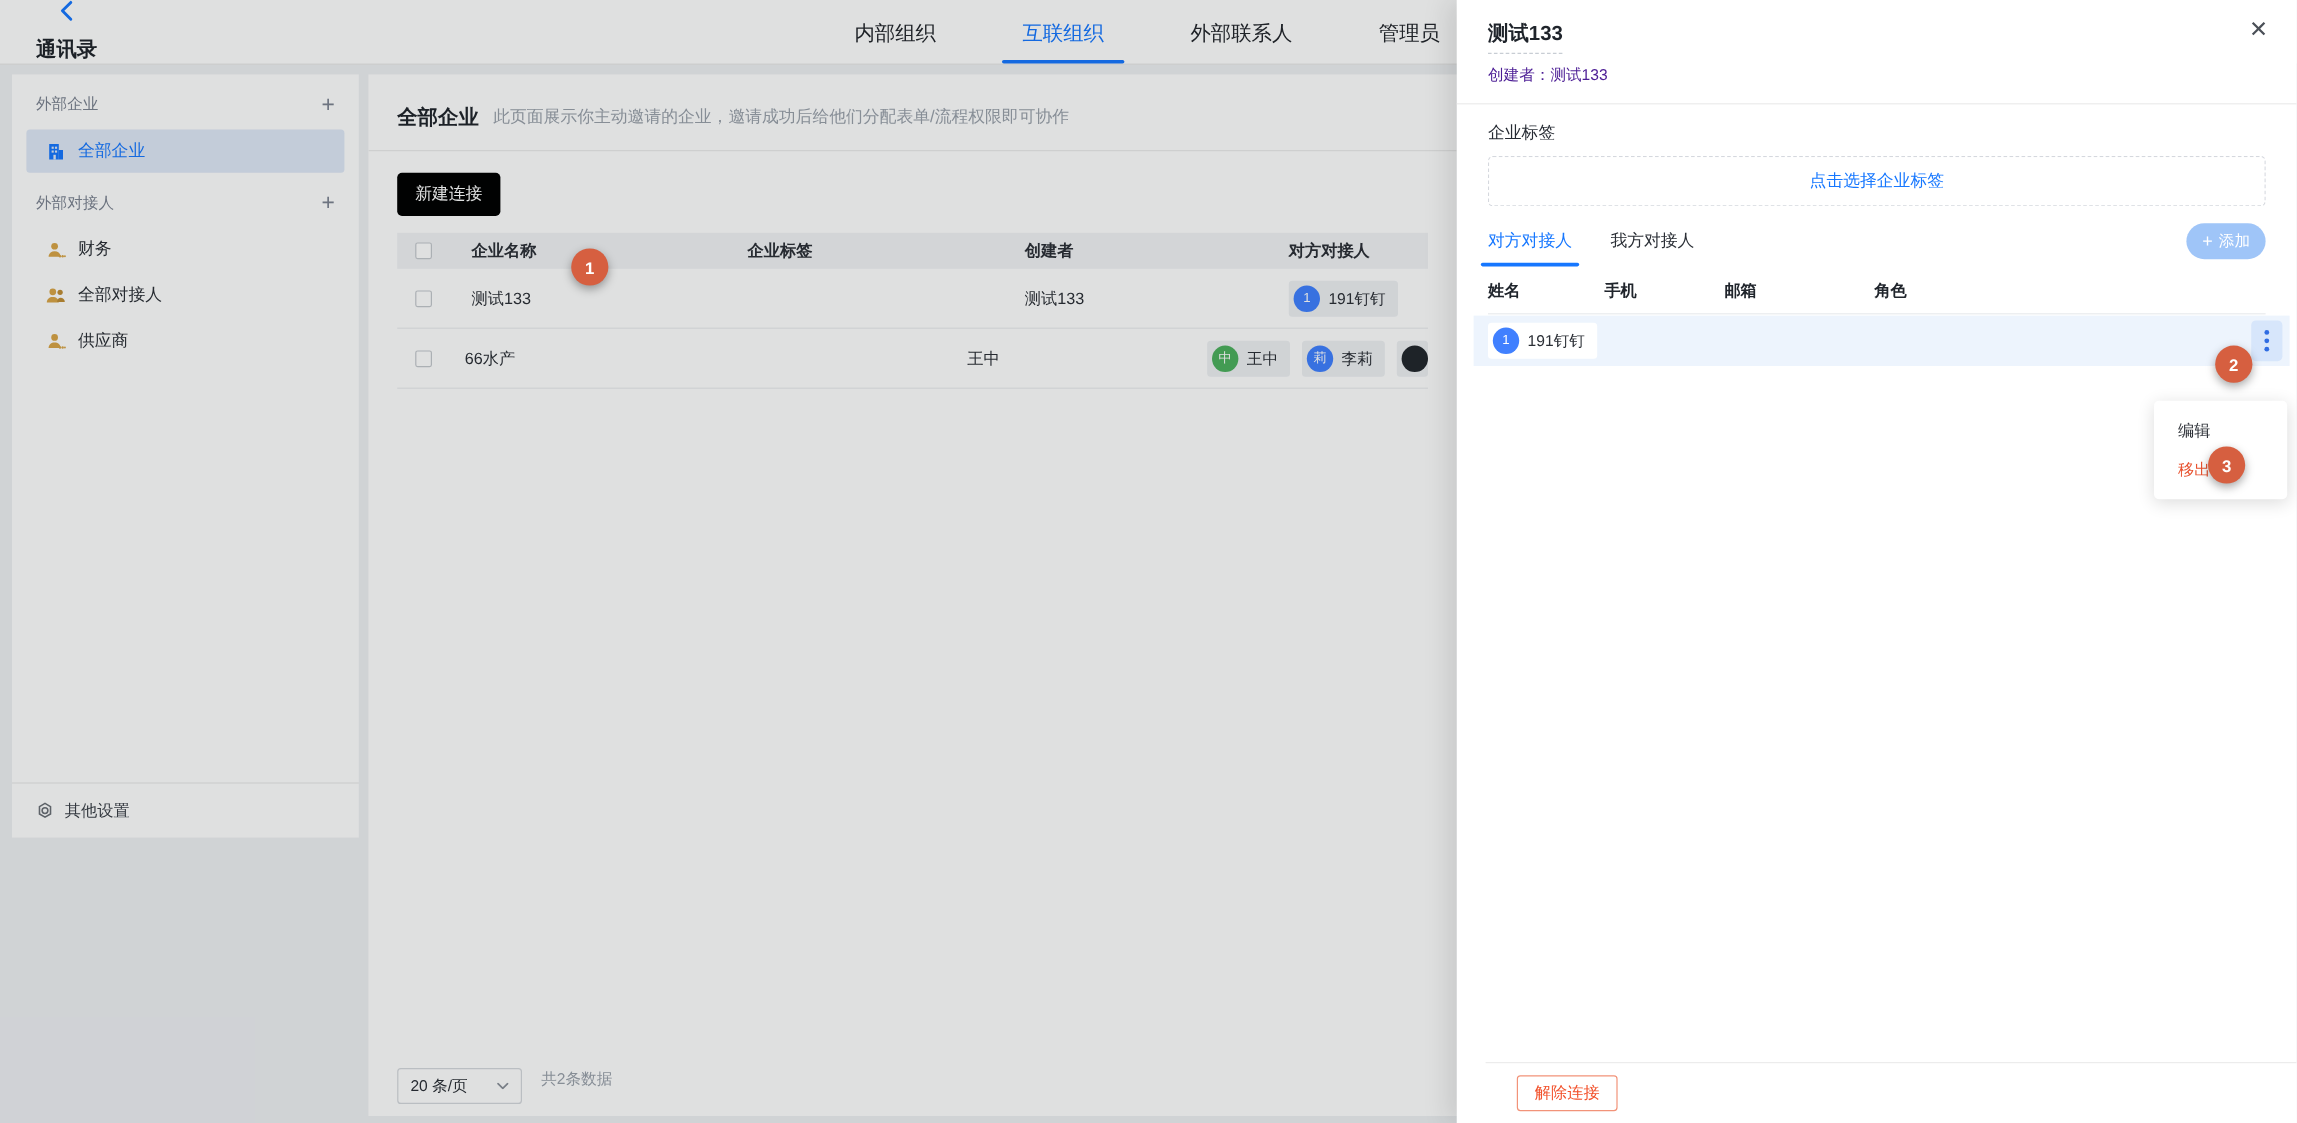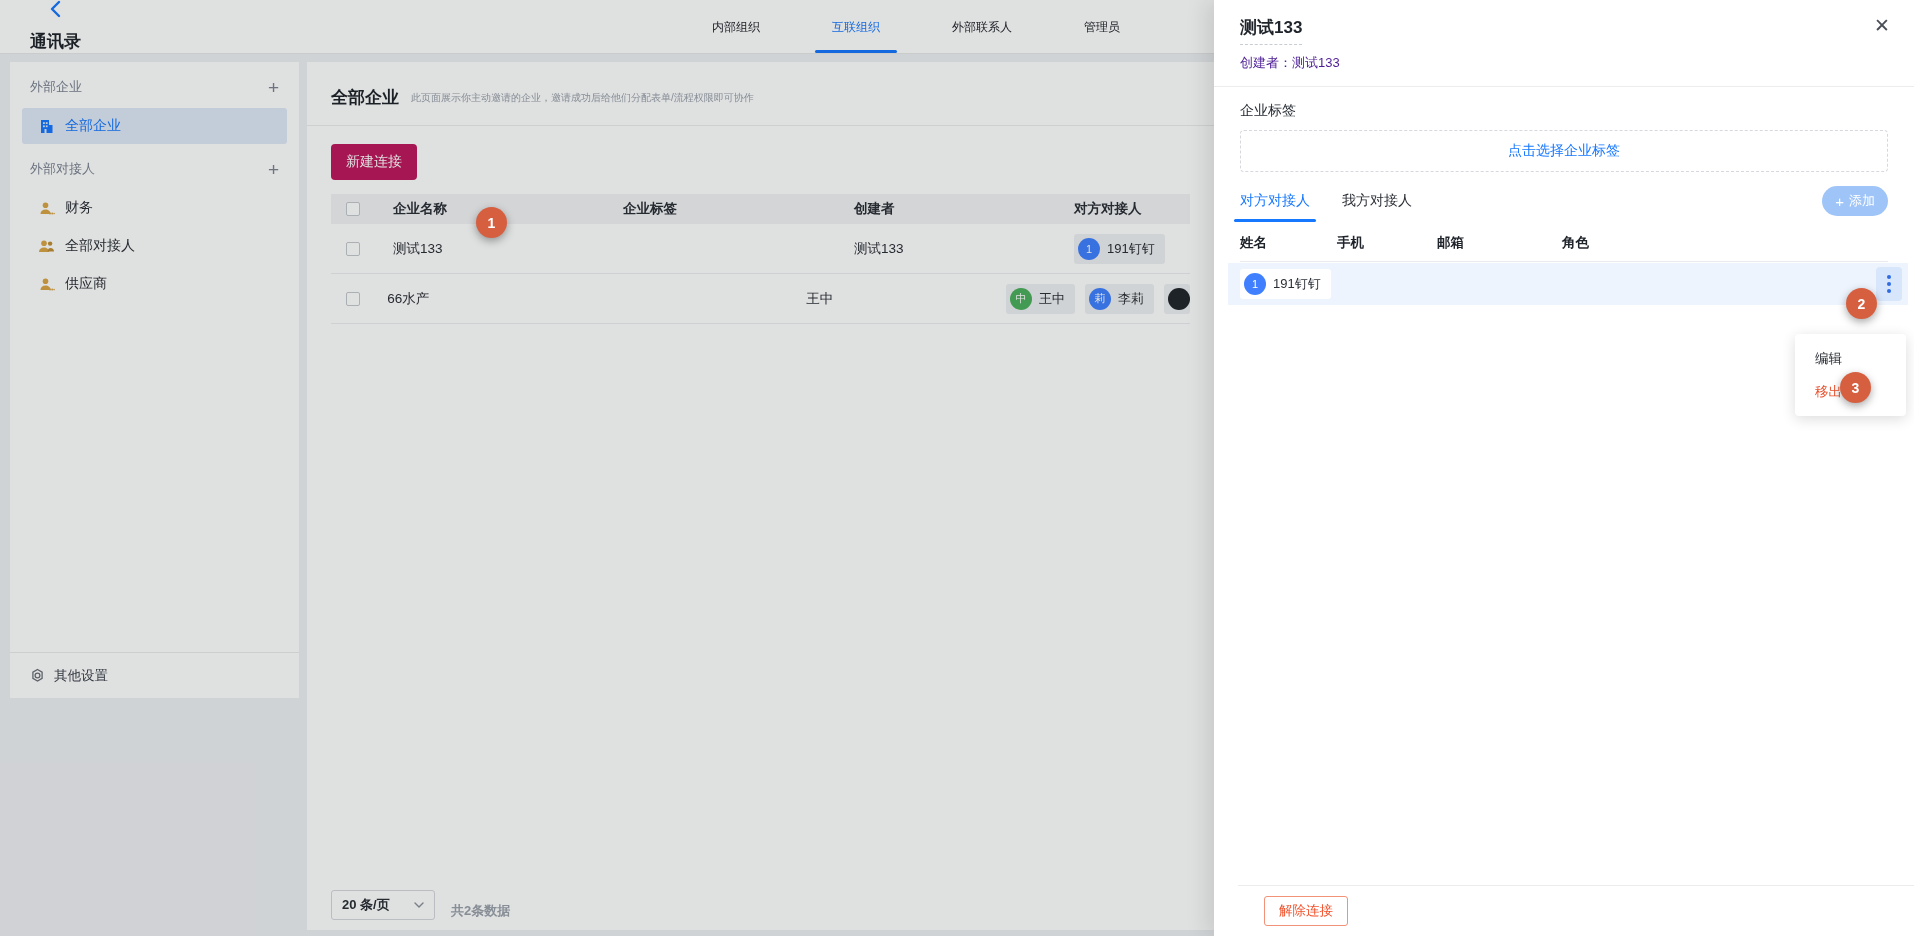--- a/index.html
+++ b/index.html
@@ -5,54 +5,54 @@
   * { margin:0; padding:0; box-sizing:border-box; }
   html,body { width:1914px; height:936px; overflow:hidden; }
   body { font-family:"Liberation Sans","DejaVu Sans",sans-serif; color:#2b2f36; }
   .screen { position:relative; width:1914px; height:936px; background:#eef0f3; overflow:hidden; }
 
   
   .app-header { position:absolute; left:0; top:0; width:1914px; height:54px; background:#fff; border-bottom:1px solid #e7e7e7; z-index:10; }
   .hdr-left { position:absolute; left:30px; top:0; height:54px; display:flex; align-items:center; gap:12px; cursor:pointer;flex-direction:column; }
   .hdr-title { font-size:17px; font-weight:bold; color:#1f242b; }
   .hdr-tabs { position:absolute; left:712px; top:0; height:54px; display:flex; gap:72px; }
-  .hdr-tab { height:54px; display:flex; align-items:center; position:relative; font-size:12px; color:#23262c; cursor:pointer; }
+  .hdr-tab { height:54px; display:flex; align-items:center; position:relative; font-size:17px; color:#23262c; cursor:pointer; }
   .hdr-tab.active { color:#1677ff; }
   .hdr-tab.active::after { content:""; position:absolute; left:-17px; right:-17px; bottom:1px; height:3px; border-radius:2px; background:#1677ff; }
 
   
   .sidebar { position:absolute; left:10px; top:62px; width:289px; height:636px; background:#fff; z-index:5; }
   .sb-group { display:flex; align-items:center; justify-content:space-between; padding:0 20px 0 20px; height:38px; font-size:13px; color:#7c8391; margin-top:6px; }
   .sb-plus { font-size:19px; font-weight:300; color:#7c8391; cursor:pointer; line-height:1; }
   .sb-item { display:flex; align-items:center; gap:10px; height:36px; margin:2px 12px; padding-left:16px; border-radius:3px; font-size:14px; color:#2b2f36; cursor:pointer; }
   .sb-item.selected { background:#dfe8f7; color:#1677ff; }
   .sb-item .ic { width:17px; height:17px; display:flex; align-items:center; justify-content:center; }
   .sb-footer { position:absolute; bottom:0; left:0; right:0; height:46px; border-top:1px solid #ebebeb; display:flex; align-items:center; gap:9px; padding-left:20px; font-size:13.5px; color:#3a3f47; cursor:pointer; }
 
   
   .main-card { position:absolute; left:307px; top:62px; width:907px; height:868px; background:#fff; overflow:hidden; z-index:5; }
   .mc-head { display:flex; align-items:center; gap:12px; padding:24px 24px 0; }
   .mc-title { font-size:17px; font-weight:bold; color:#1f242b; }
-  .mc-sub { font-size:10px; color:#9aa1ab; }
+  .mc-sub { font-size:14px; color:#9aa1ab; }
   .mc-divider { border-bottom:1px solid #ececec; margin-top:16px; }
-  .btn-primary { display:inline-flex; align-items:center; justify-content:center; margin:18px 0 0 24px; width:86px; height:36px; background:#be185d; color:#fff; font-size:14px; border:none; border-radius:4px; cursor:pointer; }
+  .btn-primary { display:inline-flex; align-items:center; justify-content:center; margin:18px 0 0 24px; width:86px; height:36px; background:#000000; color:#fff; font-size:14px; border:none; border-radius:4px; cursor:pointer; }
   .tbl { margin:14px 24px 0; }
   .tbl-head { display:flex; align-items:center; height:30px; background:#f2f3f5; font-size:13.5px; font-weight:bold; color:#2b2f36; }
   .tbl-row { display:flex; align-items:center; height:50px; border-bottom:1px solid #eceef1; font-size:13.5px; }
   .col-check { width:62px; display:flex; align-items:center; }
   .checkbox { width:14px; height:14px; border:1px solid #c4c8cd; border-radius:2px; background:#fff; margin-left:15px; cursor:pointer; }
   .col-name { width:230px; }
   .col-tag { width:231px; }
   .col-creator { width:220px; }
   .col-contacts { flex:none; display:flex; align-items:center; white-space:nowrap; overflow:visible; }
   .chip { display:inline-flex; align-items:center; gap:7px; background:#eef0f3; border-radius:3px; padding:4px 10px 4px 4px; font-size:13px; color:#2b2f36; margin-right:10px; white-space:nowrap; }
   .chip .av { width:22px; height:22px; border-radius:50%; color:#fff; font-size:11px; display:flex; align-items:center; justify-content:center; flex:none; }
   .av-blue { background:#4080ff; } .av-green { background:#4cb05e; } .av-dark { background:#22262c; }
   .chip-partial { padding-right:0; margin-right:0; }
-  .pager { position:absolute; left:24px; bottom:10px; display:flex; align-items:flex-end; gap:16px;font-weight:bold; }
+  .pager { position:absolute; left:24px; bottom:10px; display:flex; align-items:flex-start; gap:16px; }
   .select { width:104px; height:30px; border:1px solid #d5d8dd; border-radius:3px; display:flex; align-items:center; justify-content:space-between; padding:0 10px; font-size:13px; color:#2b2f36; background:#fff; cursor:pointer; }
   .pager-total { font-size:13px; color:#9aa1ab; }
 
   
   .dim-overlay { position:absolute; left:0; top:0; width:1214px; height:936px; background:rgba(10,12,16,0.13); z-index:40; pointer-events:none; }
 
   
   .drawer { position:absolute; left:1214px; top:0; width:700px; height:936px; background:#fff; z-index:60; box-shadow:-8px 0 20px rgba(0,0,0,0.10); }
   .dw-inner { padding:16px 26px 0; position:relative; }
   .dw-close { position:absolute; top:16px; right:24px; font-size:19px; color:#4a4f57; cursor:pointer; line-height:1; }

